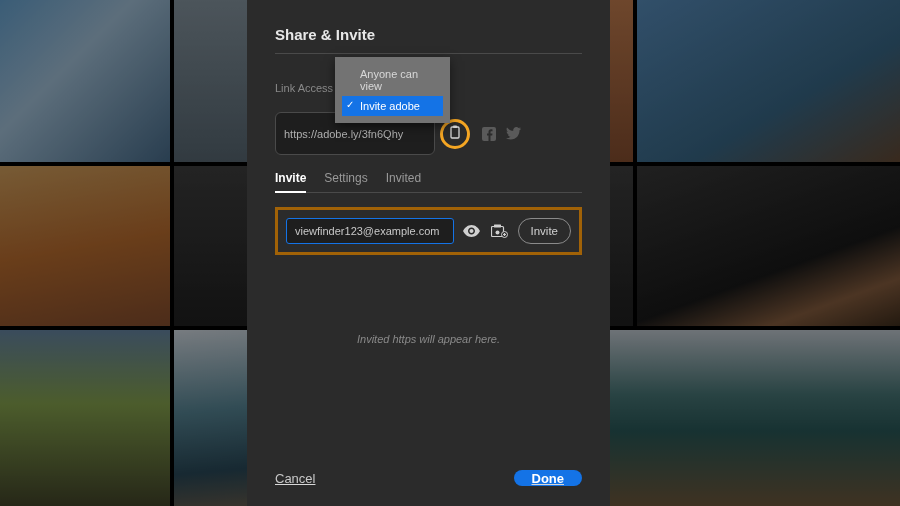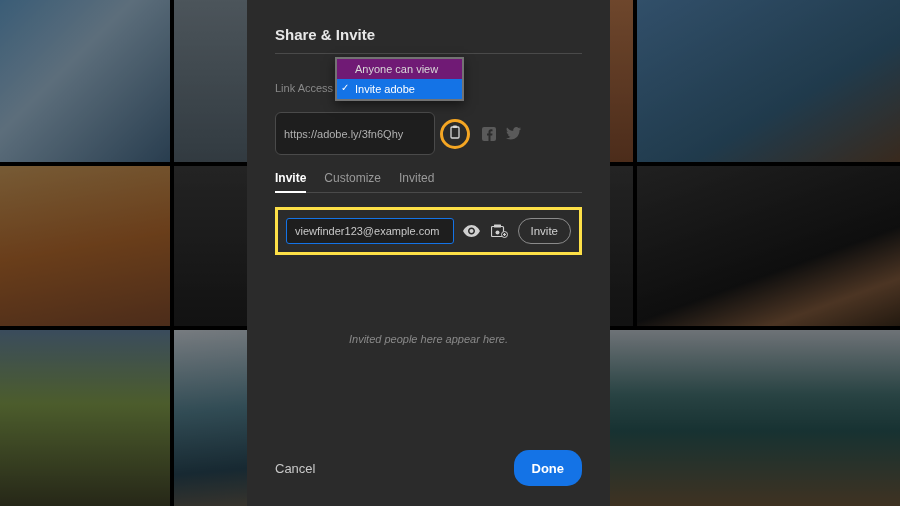--- a/index.html
+++ b/index.html
@@ -31,23 +31,23 @@
     padding: 26px 28px 20px 28px;
   }
   .dialog-title { font-size: 15px; font-weight: 600; color: #e8e8e8; margin-bottom: 10px; }
   .divider { height: 1px; background: #4a4a4a; width: 100%; }
 
   .link-row { position: relative; margin-top: 14px; height: 38px; }
   .link-label { font-size: 11px; color: #8a8a8a; position: absolute; left:0; top: 4px; margin-top: 10px; }
 
   .dropdown {
     position: absolute; left: 60px; top: -11px;
-    width: 129px;
-    border: 2px solid #737373;
-    background: #701a75;
+    width: 115px;
+    border: 7px solid #737373;
+    background: #737373;
     font-size: 11px;
     z-index: 5;
     box-shadow: 0 4px 10px rgba(0,0,0,0.5);
   }
   .dd-item { padding: 4px 8px 4px 18px; color: #d8d8d8; cursor: pointer; position: relative; }
   .dd-item.sel { background: #1473e6; color: #fff; }
   .dd-check { position: absolute; left: 4px; top: 3px; color: #fff; font-size: 10px; }
 
   .url-row { display: flex; align-items: center; margin-top: 6px; gap: 8px; }
   .url-input {
@@ -63,43 +63,43 @@
 
   .share-icons { display: flex; gap: 10px; margin-left: 4px; color: #5a5a5a; }
   .share-icons svg { display: block; }
 
   .tabs { display: flex; gap: 18px; margin-top: 16px; font-size: 12px; border-bottom: 1px solid #4a4a4a; }
   .tab { padding-bottom: 6px; color: #9a9a9a; cursor: pointer; }
   .tab.active { color: #fff; font-weight: 600; border-bottom: 2px solid #fff; margin-bottom: -1px; }
 
   .invite-box {
     margin-top: 14px;
-    border: 3px solid #fde047;
+    border: 3px solid #a16207;
     padding: 8px;
     display: flex; align-items: center; gap: 8px;
   }
   .email-input {
     flex: 1; height: 26px;
     background: #1e1e1e; border: 1px solid #1473e6; border-radius: 3px;
     color: #c8c8c8; font-size: 11px; padding: 0 8px;
     outline: none;
   }
   .perm-icon { width: 20px; height: 20px; display:flex; align-items:center; justify-content:center; color:#c8c8c8; cursor:pointer; }
   .invite-btn {
     height: 26px; padding: 0 12px;
     background: transparent; border: 1px solid #8a8a8a; border-radius: 13px;
     color: #d0d0d0; font-size: 11.5px; cursor: pointer;
   }
 
   .empty-msg { text-align: center; font-size: 11px; font-style: italic; color: #8a8a8a; margin-top: 78px; }
 
-  .footer { margin-top: auto; display: flex; justify-content: space-between; align-items: center; padding-top: 12px; }
+  .footer { margin-top: auto; display: flex; justify-content: space-between; align-items: center; padding-top: 12px; text-decoration: underline; }
   .cancel { font-size: 13px; color: #c8c8c8; cursor: pointer; }
   .done-btn {
-    height: 36px; padding: 0 18px;
+    height: 16px; padding: 0 18px;
     background: #1473e6; border: none; border-radius: 15px;
     color: #fff; font-size: 13px; font-weight: 600; cursor: pointer;
   }
 </style>
 </head>
 <body>
 
 <div class="bg-grid">
   <div class="p1"></div>
     <div class="p2"></div>
@@ -151,21 +151,21 @@
       <span>
         <svg width="15" height="13" viewBox="0 0 15 13">
             <path d="M15 1.5c-.6.3-1.1.4-1.8.5.6-.4 1.1-1 1.4-1.7-.6.4-1.3.6-2 .8C12 .4 11.2 0 10.3 0 8.6 0 7.2 1.4 7.2 3.1c0 .2 0 .5.1.7C4.7 3.7 2.4 2.4 1 .6.7 1.1.6 1.7.6 2.3c0 1.1.5 2 1.4 2.6-.5 0-1-.2-1.4-.4v.04c0 1.5 1.1 2.8 2.5 3-.3.1-.5.1-.8.1-.2 0-.4 0-.6-.1.4 1.2 1.6 2.1 2.9 2.2-1.1.8-2.4 1.3-3.9 1.3H0c1.4.9 3 1.4 4.7 1.4 5.7 0 8.8-4.7 8.8-8.8v-.4c.6-.4 1.1-1 1.5-1.6z" fill="#5a5a5a"></path>
           </svg>
       </span>
     </div>
   </div>
 
   <div class="tabs">
     <div class="tab active">Invite</div>
-    <div class="tab">Customize</div>
+    <div class="tab">Settings</div>
     <div class="tab">Invited</div>
   </div>
 
   <div class="invite-box">
     <input class="email-input" type="text" value="viewfinder123@example.com" style="">
     <span class="perm-icon">
       <svg width="17" height="12" viewBox="0 0 17 12">
           <path d="M8.5 0C4.5 0 1.5 3 0 6c1.5 3 4.5 6 8.5 6S15.5 9 17 6c-1.5-3-4.5-6-8.5-6zm0 9.5C6.6 9.5 5 7.9 5 6s1.6-3.5 3.5-3.5S12 4.1 12 6s-1.6 3.5-3.5 3.5zm0-5.5C7.4 4 6.5 4.9 6.5 6S7.4 8 8.5 8 10.5 7.1 10.5 6 9.6 4 8.5 4z" fill="#d0d0d0"></path>
         </svg>
     </span>
@@ -174,19 +174,19 @@
           <rect x="0.5" y="2.5" width="12" height="10" rx="1" fill="none" stroke="#d0d0d0" stroke-width="1.2"></rect>
           <rect x="3" y="0.5" width="7" height="3" rx="0.5" fill="#d0d0d0"></rect>
           <circle cx="6.5" cy="8.5" r="2" fill="#d0d0d0"></circle>
           <circle cx="13.5" cy="10.5" r="3" fill="#2b2b2b" stroke="#d0d0d0" stroke-width="1"></circle>
           <path d="M13.5 9v3M12 10.5h3" stroke="#d0d0d0" stroke-width="1.2"></path>
         </svg>
     </span>
     <button class="invite-btn">Invite</button>
   </div>
 
-  <div class="empty-msg">Invited people here appear here.</div>
+  <div class="empty-msg">Invited https will appear here.</div>
 
   <div class="footer">
     <span class="cancel">Cancel</span>
     <button class="done-btn">Done</button>
   </div>
 </div>
 
 </body></html>

